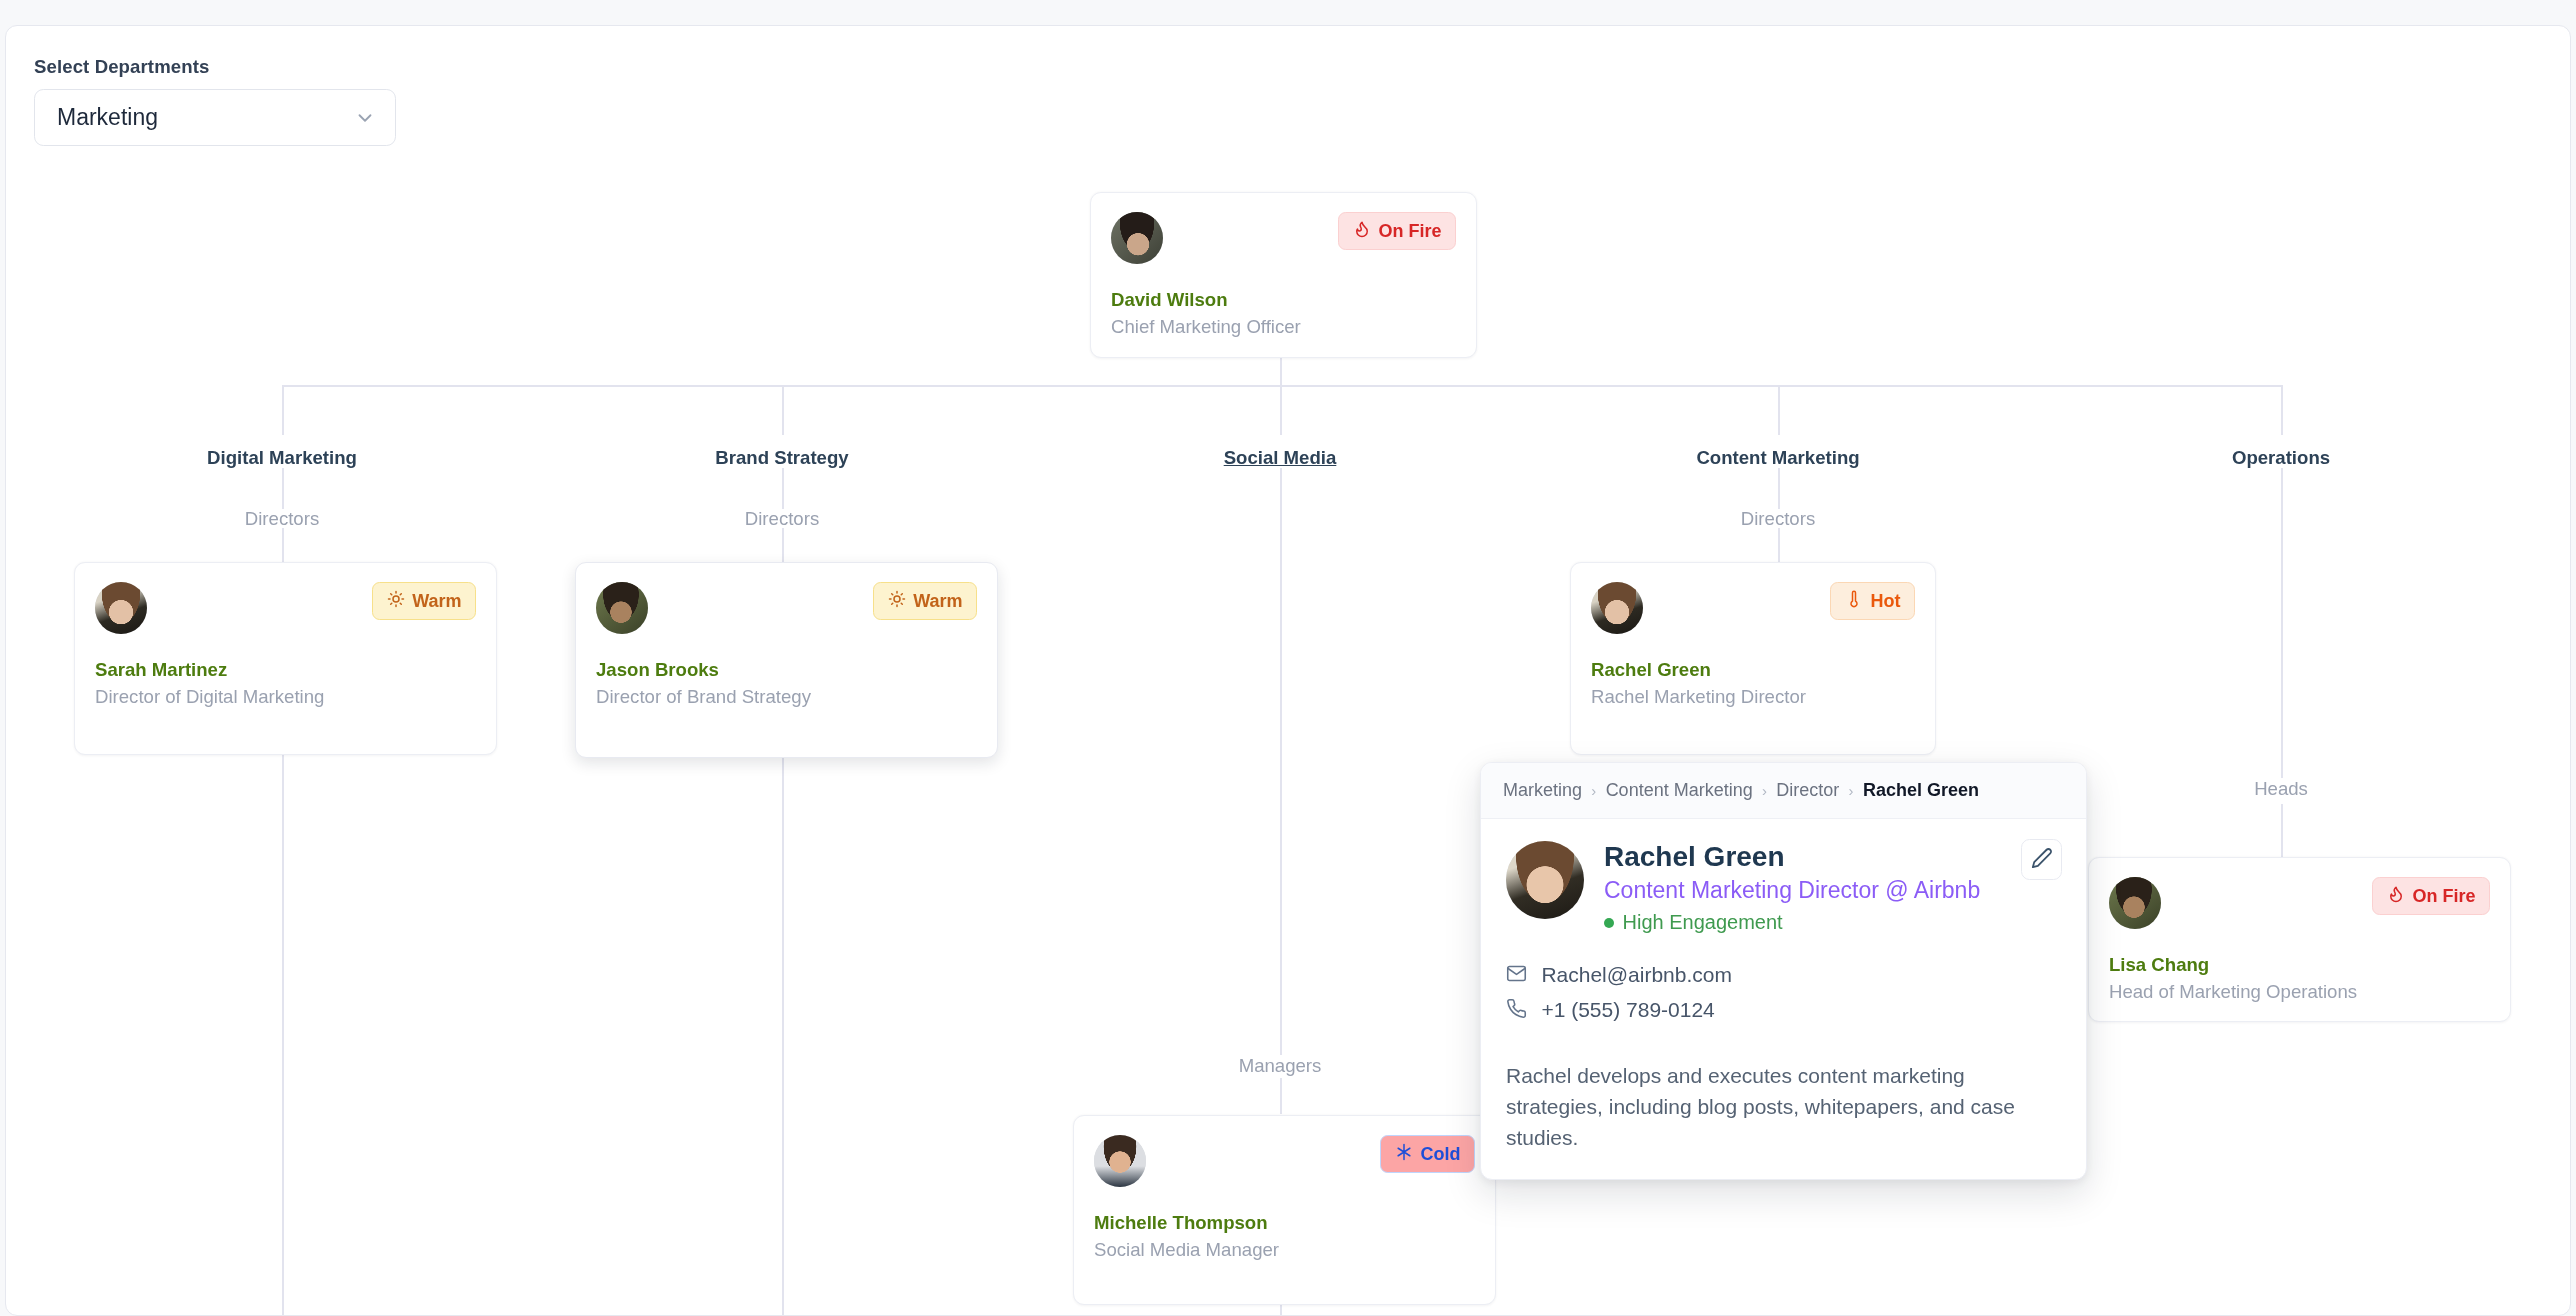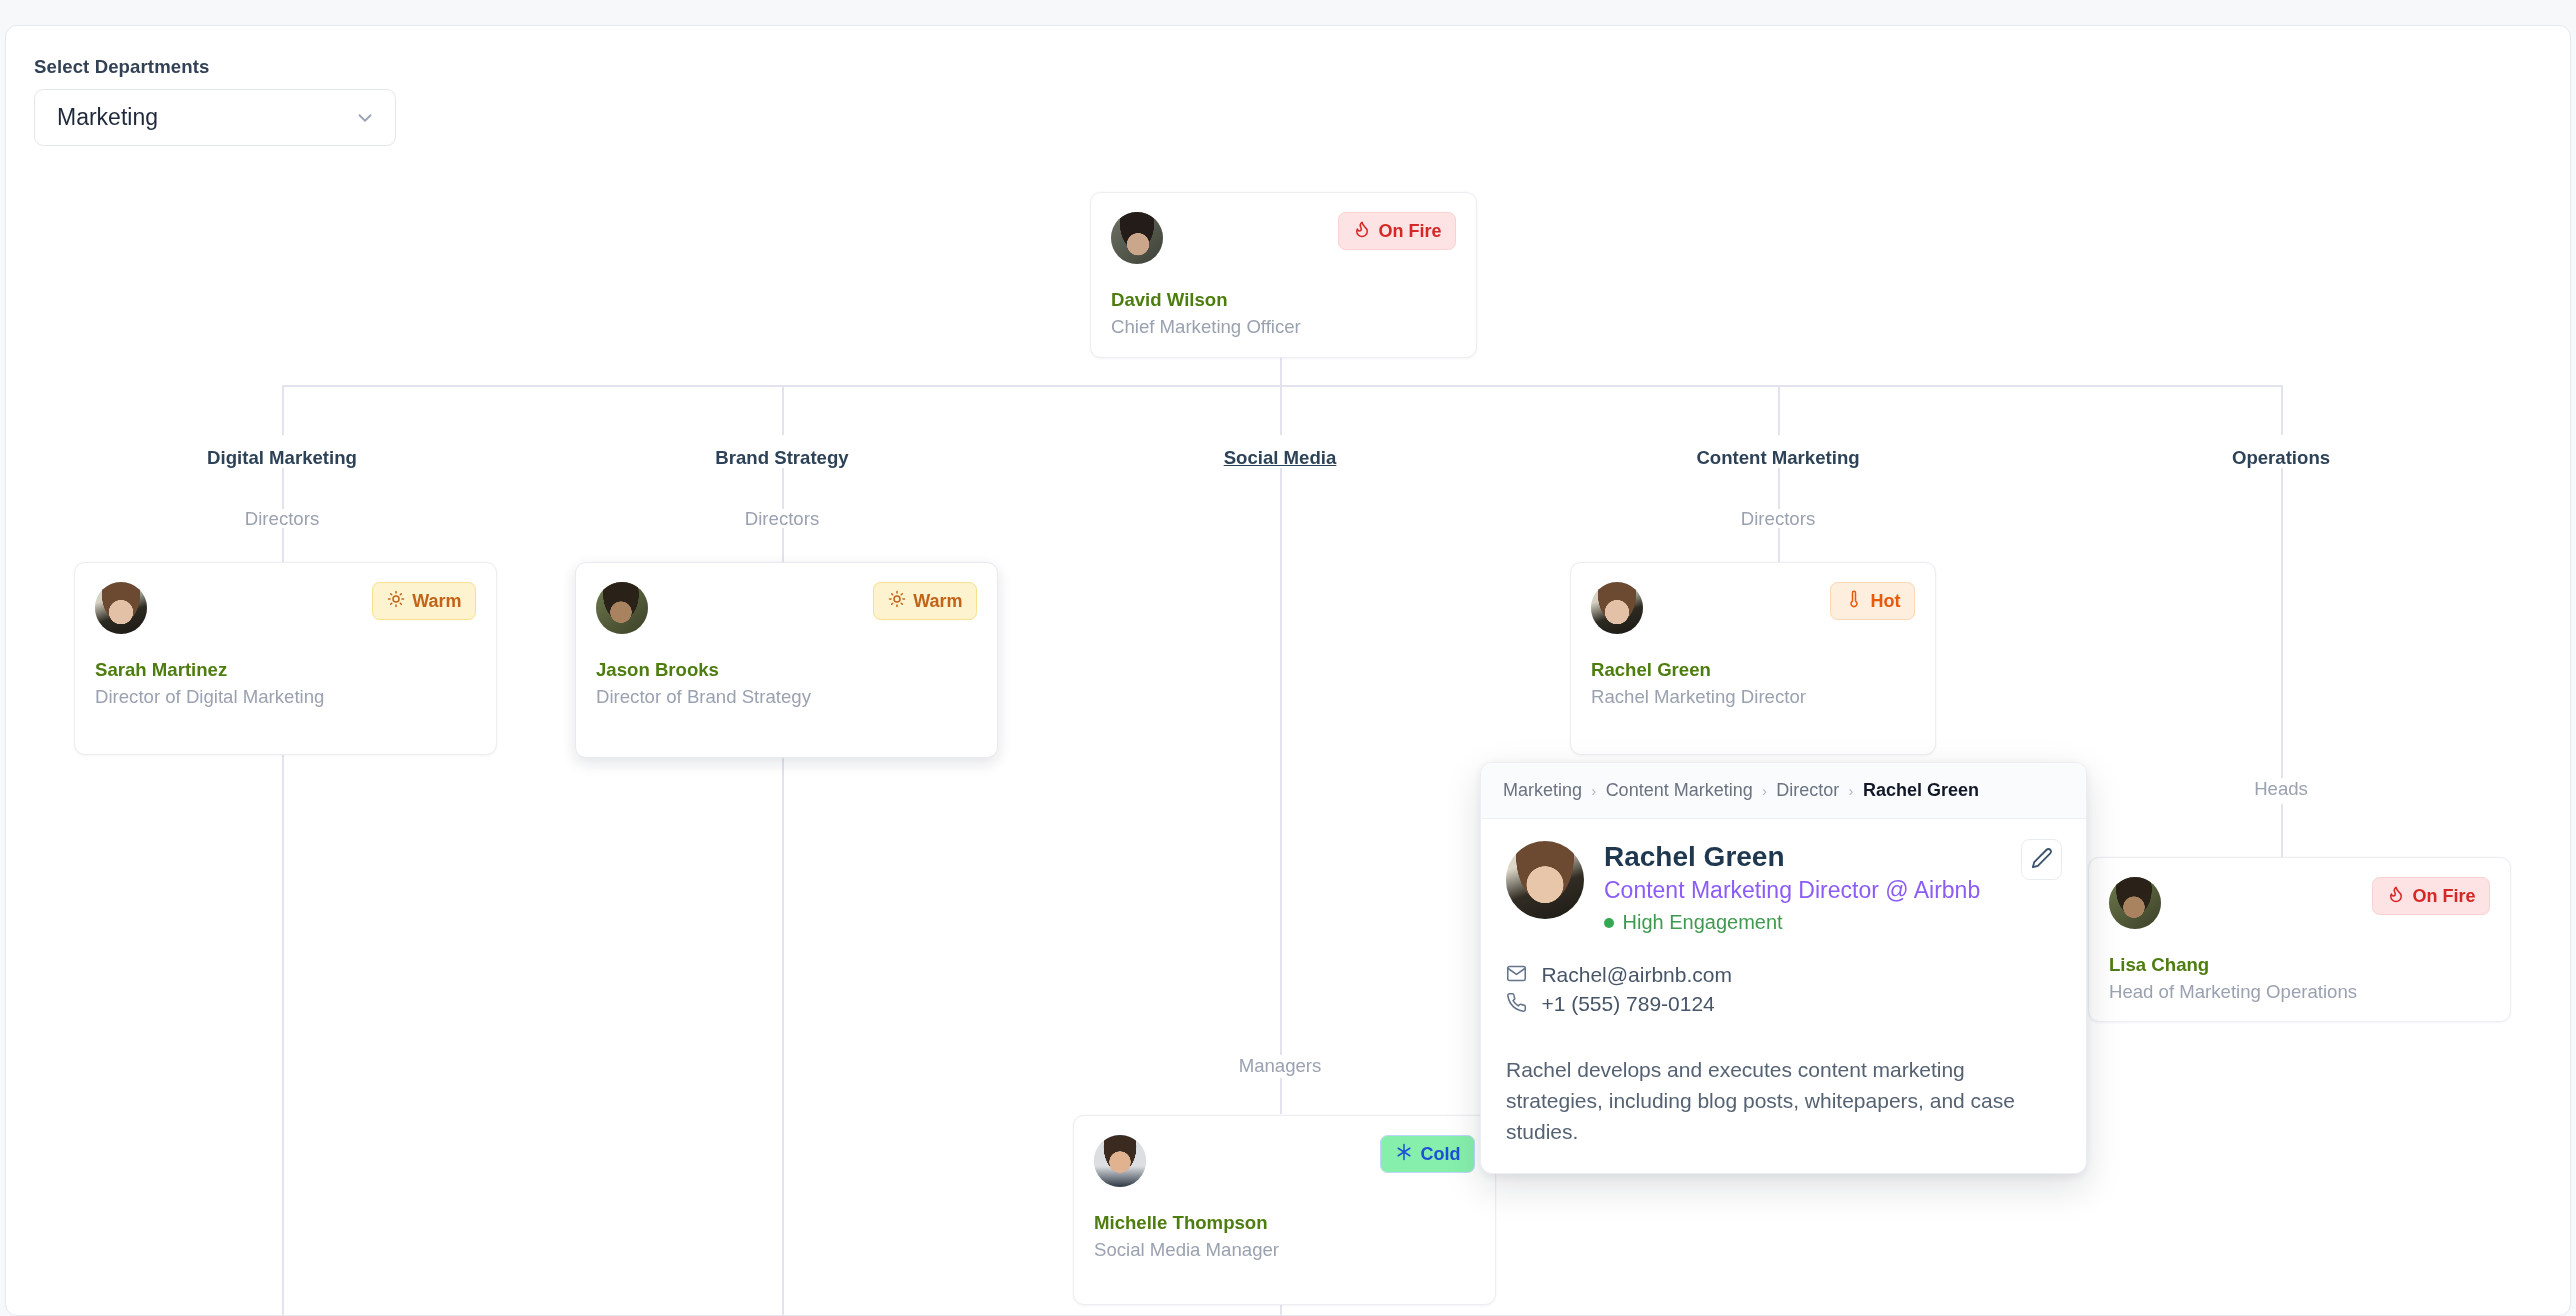--- a/index.html
+++ b/index.html
@@ -86,21 +86,21 @@
   .badge {
     display: inline-flex; align-items: center; gap: 7.6px;
     border-radius: 7.6px; padding: 7.6px 13.5px;
     font-size: 18px; font-weight: 700; white-space: nowrap;
     line-height: 1;
   }
   .badge svg { width: 18px; height: 18px; flex: 0 0 auto; }
   .badge-onfire { background: #fde3e3; border: 0.8px solid #fbd0d0; color: #d72626; justify-content: flex-end; }
   .badge-warm   { background: #fdf3cf; border: 0.8px solid #f7e08a; color: #c2631a; }
   .badge-hot    { background: #fdeedd; border: 0.8px solid #fbd7b4; color: #ea580c; }
-  .badge-cold   { background: #86efac; border: 0.8px solid #bfd5fd; color: #1d4ed8; }
+  .badge-cold   { background: #fca5a5; border: 0.8px solid #bfd5fd; color: #1d4ed8; }
 
   
   .popup {
     position: absolute;
     left: 1474px; top: 736px;
     width: 607px;
     background: #ffffff;
     border: 0.8px solid #eceef4;
     border-radius: 12px;
     box-shadow: 0 13.5px 37px rgba(17,24,39,.13), 0 2.5px 8.5px rgba(17,24,39,.06);
@@ -131,21 +131,21 @@
   .eng-text { font-size: 20px; color: #3f9a4f; }
 
   .edit-btn {
     position: absolute; right: 24px; top: 20px;
     width: 41px; height: 41px;
     border: 0.8px solid #e8eaf1; border-radius: 8.5px;
     background: #fff; display: flex; align-items: center; justify-content: center;
   }
   .edit-btn svg { width: 22px; height: 22px; color: #3b536b; }
 
-  .contact-list { margin-top: 29px; display: flex; flex-direction: column; gap: 5px; }
+  .contact-list { margin-top: 29px; display: flex; flex-direction: column; gap: 11px; }
   .contact-row { display: flex; align-items: center; gap: 14.4px; }
   .contact-row svg { width: 21px; height: 21px; color: #64748b; flex: 0 0 auto; }
   .contact-text { font-size: 21px; color: #475569; }
 
   .popup-bio {
     margin-top: 39px; font-size: 21px; color: #556273;
     line-height: 1.47; max-width: 558px;
   }
 </style>
 </head>

